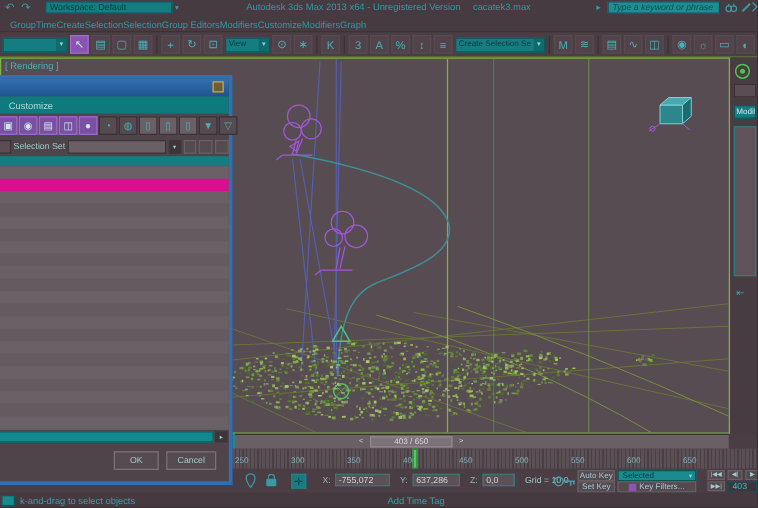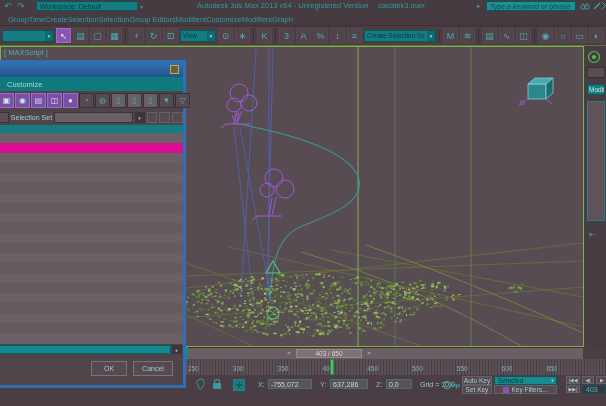--- a/index.html
+++ b/index.html
@@ -1363,21 +1363,21 @@
           <rect x="518.7" y="240.3" width="2.0" height="1.9" fill="#8ab44e" opacity="0.78"></rect>
           <rect x="519.0" y="243.0" width="1.7" height="1.0" fill="#4e6e28" opacity="0.81"></rect>
           <rect x="520.2" y="236.7" width="2.6" height="0.9" fill="#5d8c30" opacity="0.95"></rect>
           <rect x="517.2" y="239.5" width="2.0" height="1.9" fill="#8ab44e" opacity="0.99"></rect>
           <rect x="515.1" y="239.4" width="3.1" height="1.9" fill="#5d8c30" opacity="0.46"></rect>
           <rect x="507.8" y="240.4" width="1.2" height="1.5" fill="#a8cc6a" opacity="0.81"></rect>
           <rect x="523.0" y="238.4" width="2.1" height="1.9" fill="#4e6e28" opacity="0.63"></rect>
         </g>
     </svg>
   </div>
-  <div id="vp-label" class="abs">[ MAXScript ]</div>
+  <div id="vp-label" class="abs">[ Rendering ]</div>
 
   <div id="cmdpanel" class="abs">
     <svg class="abs" style="left:2px;top:4px;" width="14" height="14">
       <circle cx="7" cy="7" r="5.5" fill="none" stroke="#4fc24f" stroke-width="1.2"></circle>
       <circle cx="7" cy="7" r="2" fill="#4fc24f"></circle>
     </svg>
     <div class="cp-field" style="top:21px;height:11px;"></div>
     <div class="cp-field" style="top:38px;height:11px;background:#157d82;border-color:#0c565a;
          font-size:6.5px;color:#cfe6ea;line-height:10px;padding-left:1px;overflow:hidden;">Modifi</div>
     <div class="cp-field" style="top:55px;height:120px;background:#5f5359;border-color:#2a7d82;"></div>
@@ -1496,14 +1496,19 @@
       <span style="display:inline-block;width:6px;height:6px;background:#8a55b2;margin-right:2px;"></span>
       <span>Key Filters...</span>
     </div>
     <div class="pb-btn" style="left:566px;top:1px;width:14px;">|◀◀</div>
     <div class="pb-btn" style="left:582px;top:1px;width:12px;">◀|</div>
     <div class="pb-btn" style="left:596px;top:1px;width:12px;">▶</div>
     <div class="pb-btn" style="left:566px;top:10px;width:14px;">▶▶|</div>
     <div id="frame-field" style="left:582px;top:10px;width:24px;">403</div>
   </div>
 
+  <div id="bottombar" class="abs">
+    <div id="listener-box"></div>
+    <span id="prompt-text">k-and-drag to select objects</span>
+    <span id="add-time-tag">Add Time Tag</span>
+  </div>
 
 </div>
 
 </body></html>

